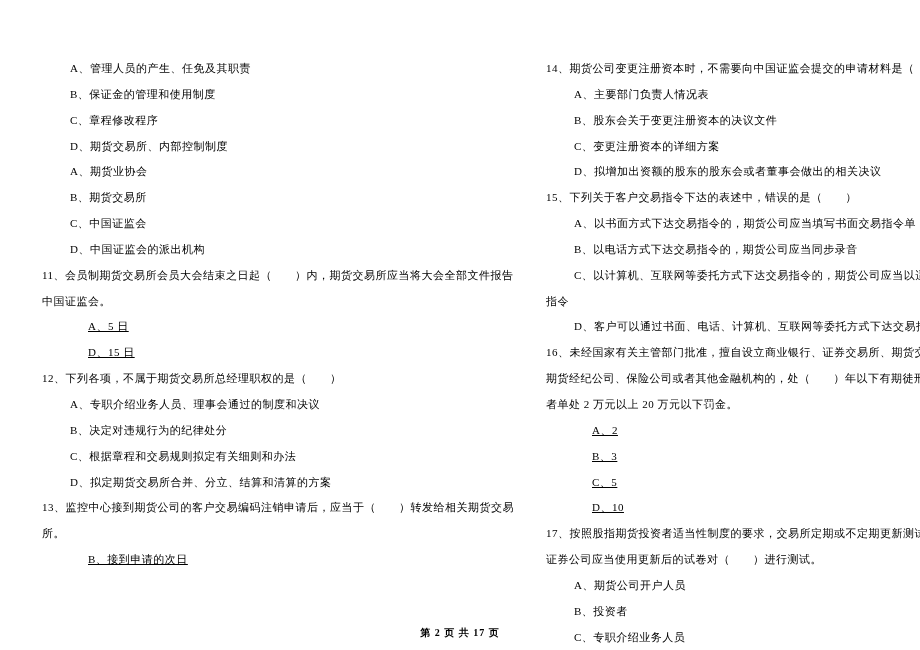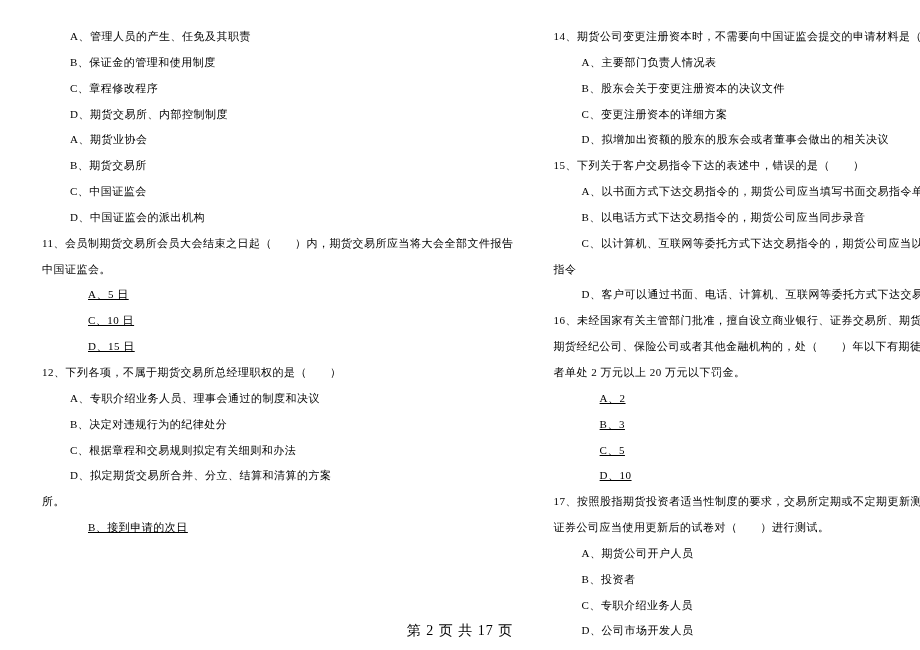--- a/index.html
+++ b/index.html
@@ -8,69 +8,70 @@
       height: 650px;
       background: #fff;
       font-family: "SimSun", "宋体", serif;
       font-size: 11px;
       color: #000;
       position: relative;
       overflow: hidden;
     }
     .page {
       display: flex;
-      padding: 24px 30px 25px 30px;
-      gap: 28px;
+      padding: 56px 30px 25px 30px;
+      gap: 20px;
       height: 610px;
     }
     .column {
       flex: 1;
       line-height: 2.35;
     }
     .line {
       white-space: nowrap;
       letter-spacing: 0.5px;
     }
     .indent1 { padding-left: 40px; }
     .indent2 { padding-left: 58px; text-decoration: underline; }
     .stem { padding-left: 12px; }
     .stem-cont { padding-left: 12px; }
     .footer {
       position: absolute;
       bottom: 10px;
       left: 0;
       right: 0;
       text-align: center;
-      font-size: 14px;
+      font-size: 10px;
       letter-spacing: 1px;
+      font-weight: bold;
     }
   </style>
 </head>
 <body>
 
 <div class="page">
   <div class="column">
     <div class="line indent1">A、管理人员的产生、任免及其职责</div>
     <div class="line indent1">B、保证金的管理和使用制度</div>
     <div class="line indent1">C、章程修改程序</div>
     <div class="line indent1">D、期货交易所、内部控制制度</div>
     <div class="line indent1">A、期货业协会</div>
     <div class="line indent1">B、期货交易所</div>
     <div class="line indent1">C、中国证监会</div>
     <div class="line indent1">D、中国证监会的派出机构</div>
     <div class="line stem">11、会员制期货交易所会员大会结束之日起（　　）内，期货交易所应当将大会全部文件报告</div>
     <div class="line stem-cont">中国证监会。</div>
     <div class="line indent2">A、5 日</div>
-    <div class="line indent2">C、10 日</div>
     <div class="line indent2">D、15 日</div>
     <div class="line stem">12、下列各项，不属于期货交易所总经理职权的是（　　）</div>
     <div class="line indent1">A、专职介绍业务人员、理事会通过的制度和决议</div>
     <div class="line indent1">B、决定对违规行为的纪律处分</div>
     <div class="line indent1">C、根据章程和交易规则拟定有关细则和办法</div>
     <div class="line indent1">D、拟定期货交易所合并、分立、结算和清算的方案</div>
+    <div class="line stem">13、监控中心接到期货公司的客户交易编码注销申请后，应当于（　　）转发给相关期货交易</div>
     <div class="line stem-cont">所。</div>
     <div class="line indent2">B、接到申请的次日</div>
 
   </div>
 
   <div class="column">
     <div class="line stem">14、期货公司变更注册资本时，不需要向中国证监会提交的申请材料是（　　）</div>
     <div class="line indent1">A、主要部门负责人情况表</div>
     <div class="line indent1">B、股东会关于变更注册资本的决议文件</div>
     <div class="line indent1">C、变更注册资本的详细方案</div>

